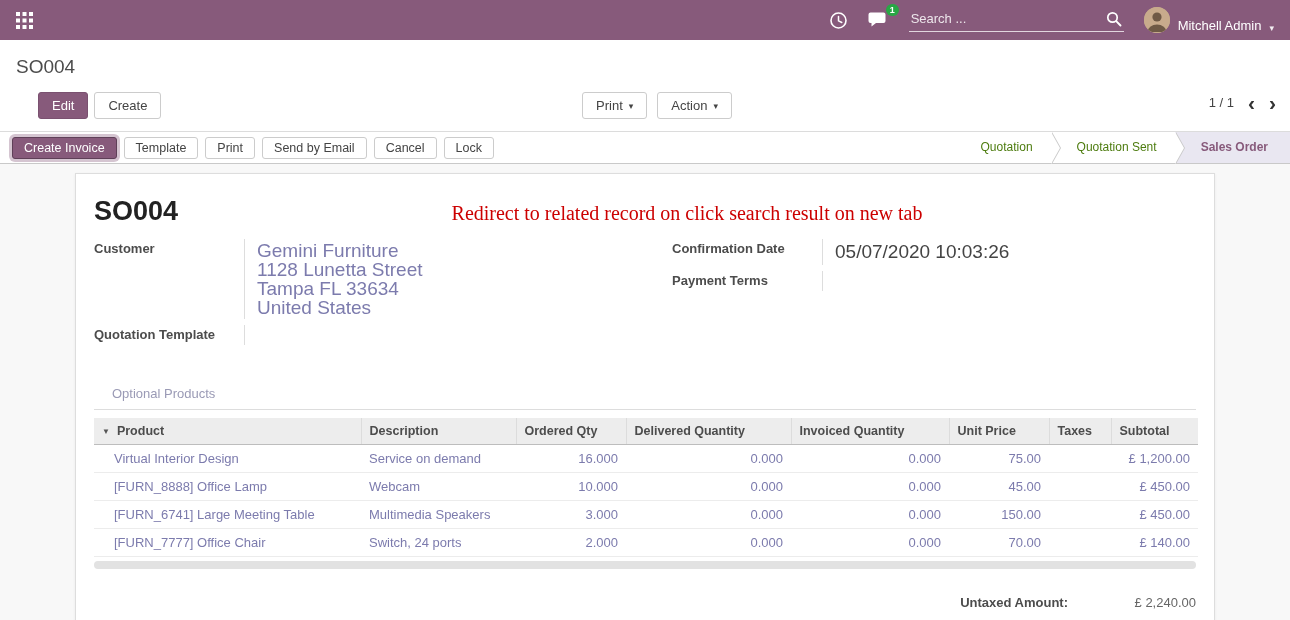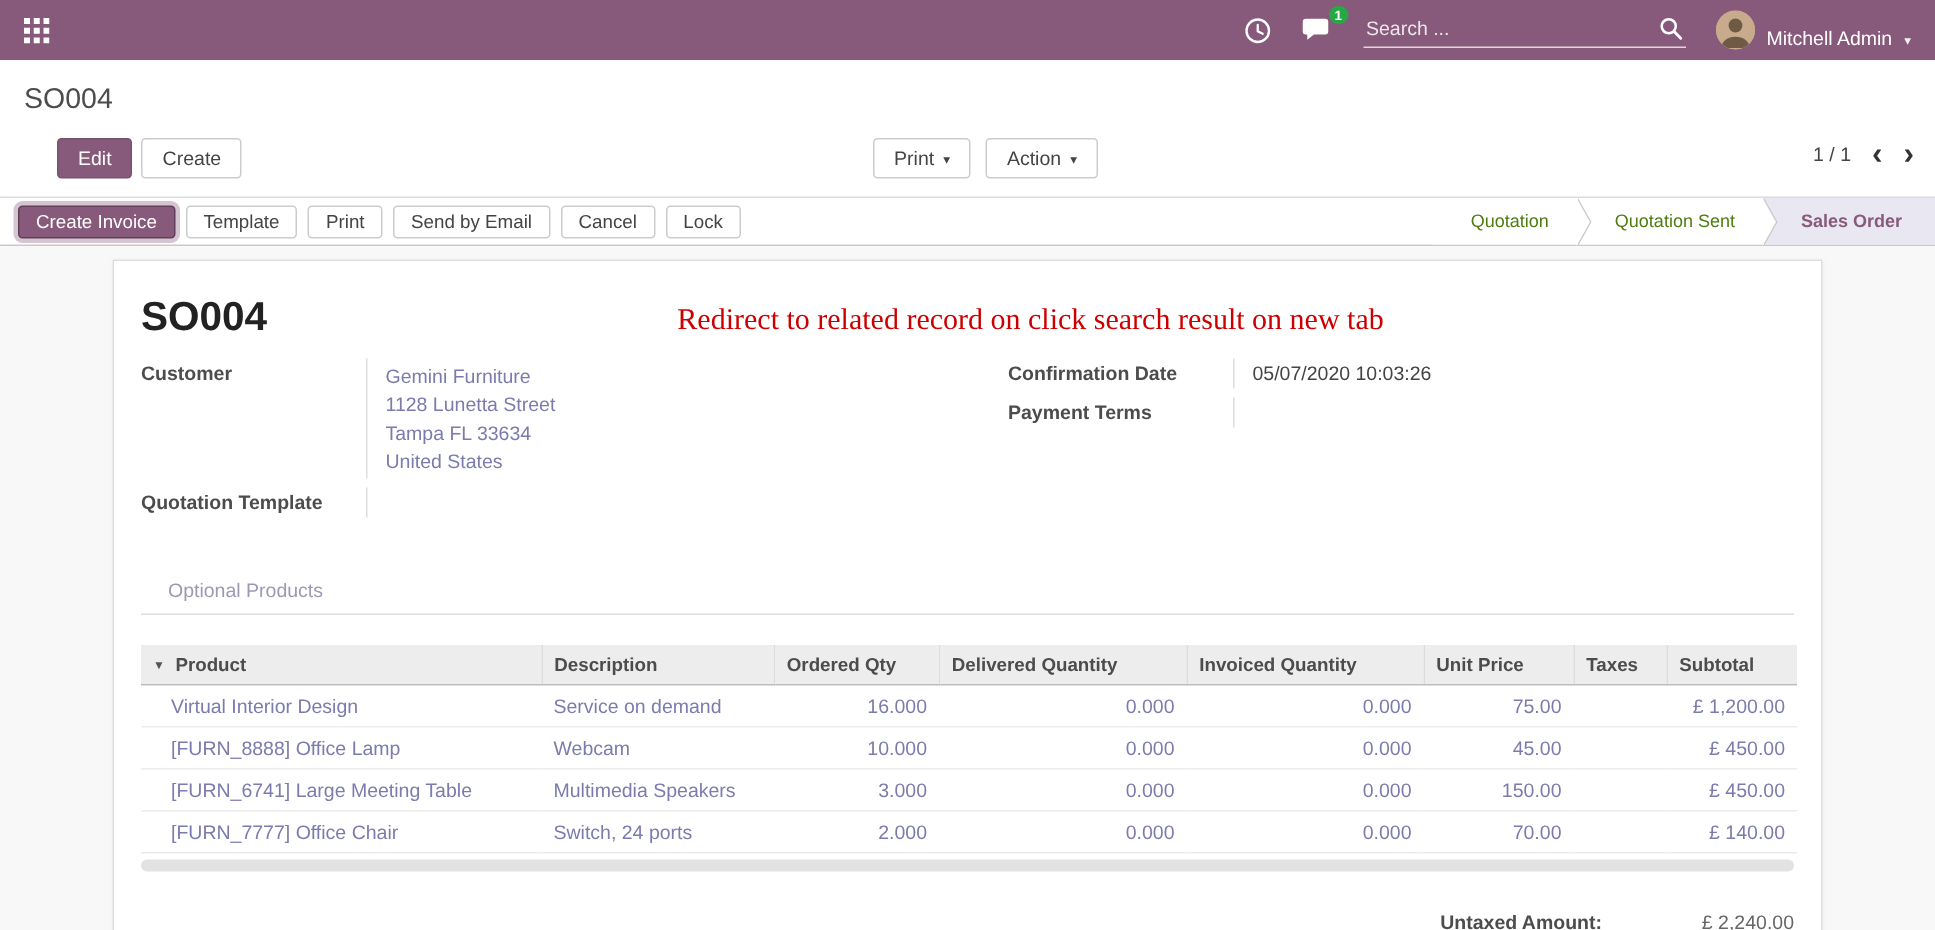--- a/index.html
+++ b/index.html
@@ -61,31 +61,31 @@
   .sheet { background:#fff; border:1px solid #ddd; box-shadow:0 1px 3px rgba(0,0,0,.06);
            padding:22px 18px 40px 18px; min-height:470px; }
   .sheet-header { display:flex; align-items:flex-start; }
   .sheet-title { font-size:27px; font-weight:bold; color:#222; }
   .annotation { flex:1; text-align:center; font-family:"Liberation Serif","DejaVu Serif",serif;
                 font-size:20px; color:#cc0000; padding-top:6px; }
 
   .fields { margin-top:12px; display:grid; grid-template-columns:1fr 1fr; column-gap:54px; }
   .field-row { display:flex; margin-bottom:6px; }
   .field-label { width:150px; flex-shrink:0; font-weight:bold; font-size:13px; color:#4c4c4c; padding-top:2px; }
-  .field-value { flex:1; border-left:1px solid #ddd; padding:2px 0 2px 12px; min-height:20px; font-size:13px; color:#444; }
+  .field-value { flex:1; border-left:1px solid #ddd; padding:2px 0 2px 12px; min-height:20px; font-size:19px; color:#444; }
   .field-value.link { color:#7C7BAD; }
   .addr-line { line-height:19px; }
 
   
   .tabs { margin-top:26px; display:flex; border-bottom:1px solid #ddd; }
   .tab { padding:8px 17px; font-size:13px; color:#9a9ab5; border:1px solid transparent; margin-bottom:-1px; }
   .tab.active { background:#fff; border-color:#ddd #ddd #fff #ddd; color:#555; }
 
   
-  table.lines { width:100%; margin-top:20px; border-collapse:collapse; table-layout:fixed; border-bottom:1px solid #ddd; }
+  table.lines { width:100%; margin-top:8px; border-collapse:collapse; table-layout:fixed; border-bottom:1px solid #ddd; }
   table.lines thead th { background:#ededed; border-bottom:1px solid #bdbdbd; border-left:1px solid #dcdcdc;
                          font-size:12.5px; font-weight:bold; color:#4c4c4c; padding:6px 8px; text-align:left; white-space:nowrap; overflow:hidden; }
   table.lines thead th:first-child { border-left:none; }
   table.lines td { padding:6px 8px; font-size:13px; color:#7C7BAD; border-bottom:1px solid #ececec;
                    white-space:nowrap; overflow:hidden; }
   .num { text-align:right; }
   .cell-product { padding-left:20px !important; }
   .sort-caret { font-size:8px; color:#555; margin-right:7px; vertical-align:middle; }
   .hscrollbar { height:8px; background:#e2e2e2; border-radius:4px; margin-top:4px; }
 

